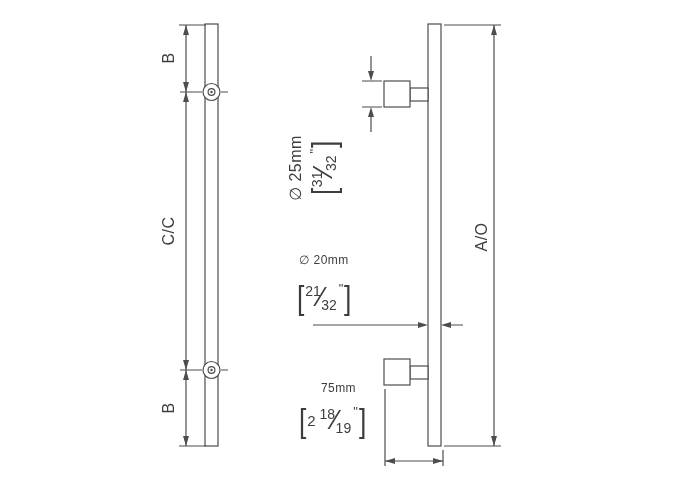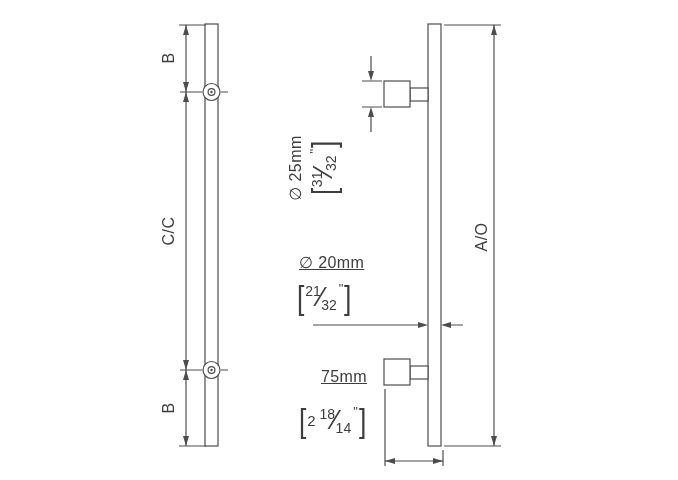--- a/index.html
+++ b/index.html
@@ -18,24 +18,23 @@
     display: flex;
     align-items: center;
     justify-content: center;
     font-size: 16px;
     letter-spacing: 0.4px;
     white-space: nowrap;
   }
   .rot { transform: rotate(-90deg); }
   .txt {
     position: absolute;
-    font-size: 16px;
+    font-size: 12px;
     letter-spacing: 0.4px;
     white-space: nowrap;
-    text-decoration: underline;
   }
   .frow {
     display: flex;
     align-items: center;
     white-space: nowrap;
     line-height: 1;
   }
   .abs { position: absolute; }
   .rot-block {
     position: absolute;
@@ -158,24 +157,24 @@
   <div class="txt" style="left:299px; top:253px;">∅ 20mm</div>
   <div class="frow abs" style="left:296px; top:281px;">
     <span class="bracket">[</span>
     <span class="num">21</span>
     <span class="slash">⁄</span>
     <span class="den">32</span>
     <span class="unit">"</span>
     <span class="bracket">]</span>
   </div>
 
-  <div class="txt" style="left:321px; top:368px;">75mm</div>
+  <div class="txt" style="left:321px; top:381px;">75mm</div>
   <div class="frow abs" style="left:298px; top:404px;">
     <span class="bracket">[</span>
     <span class="whole">2</span>
     <span class="num">18</span>
     <span class="slash">⁄</span>
-    <span class="den">14</span>
+    <span class="den">19</span>
     <span class="unit">"</span>
     <span class="bracket">]</span>
   </div>
 
 </div>
 
 </body></html>

